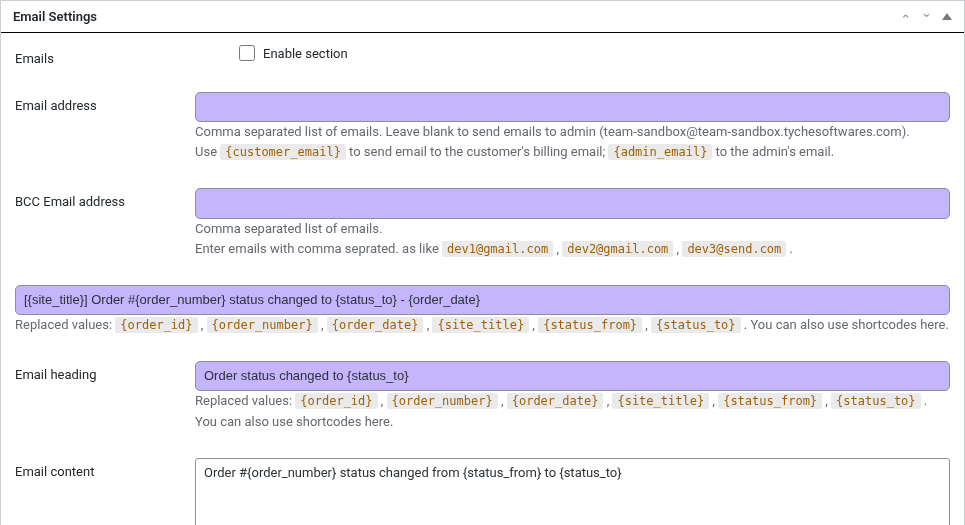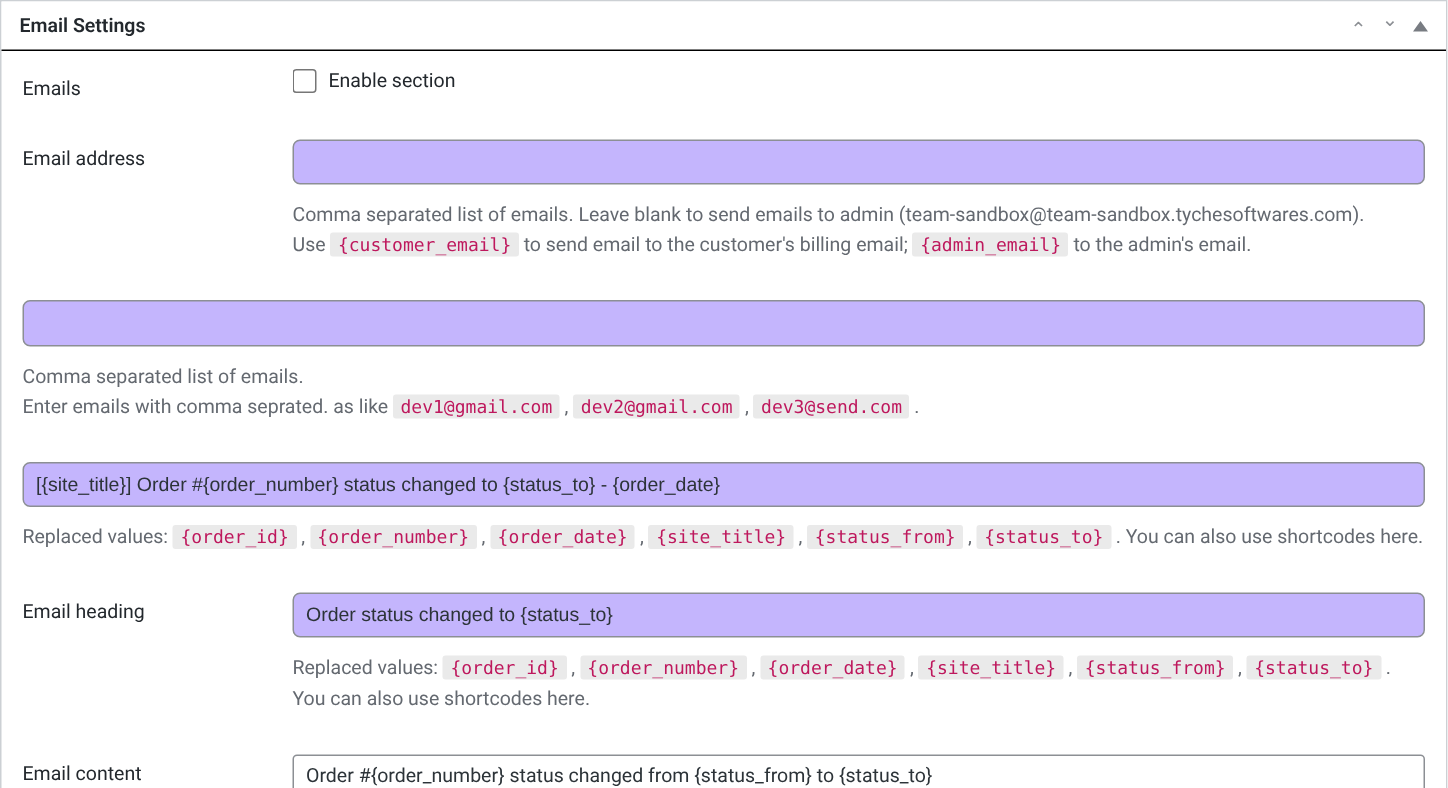--- a/index.html
+++ b/index.html
@@ -51,20 +51,21 @@
     padding-top: 6px;
     flex-shrink: 0;
   }
   .field-control {
     flex: 1;
   }
   .checkbox-row {
     display: flex;
     align-items: center;
     gap: 8px;
+    margin-left: 44px;
   }
   .checkbox-row input[type="checkbox"] {
     width: 16px;
     height: 16px;
     accent-color: #2271b1;
     cursor: pointer;
   }
   .checkbox-row label {
     font-size: 13px;
     color: #23282d;
@@ -89,30 +90,30 @@
     color: #2c3338;
     background: #fff;
     line-height: 1.4;
     resize: vertical;
     min-height: 70px;
     font-family: inherit;
   }
   .help-text {
     font-size: 13px;
     color: #646970;
-    margin-top: 11px;
+    margin-top: 0;
     line-height: 1.55;
   }
   .help-text .code {
     background: #eaeaea;
     padding: 1px 5px;
     font-family: Consolas, Monaco, monospace;
     font-size: 12px;
     border-radius: 2px;
-    color: #be185d;
+    color: #a16207;
   }
   .chevron-up::before { content: "\2303"; font-size: 13px; display:inline-block; transform: translateY(3px);}
   .chevron-down::before { content: "\2304"; font-size: 13px; display:inline-block; transform: translateY(-4px);}
   .triangle-up {
     width: 0; height: 0;
     border-left: 5px solid transparent;
     border-right: 5px solid transparent;
     border-bottom: 7px solid #787c82;
     display: inline-block;
   }
@@ -151,20 +152,21 @@
           <span>Use </span>
           <span class="code">{customer_email}</span>
           <span> to send email to the customer's billing email; </span>
           <span class="code">{admin_email}</span>
           <span> to the admin's email.</span>
         </div>
       </div>
     </div>
 
     <div class="field-row">
+      <div class="field-label">BCC Email address</div>
       <div class="field-control">
         <input type="text" class="text-input" style="">
         <div class="help-text">
           <span>Comma separated list of emails.</span><br>
           <span>Enter emails with comma seprated. as like </span>
           <span class="code">dev1@gmail.com</span>
           <span> , </span>
           <span class="code">dev2@gmail.com</span>
           <span> , </span>
           <span class="code">dev3@send.com</span>

